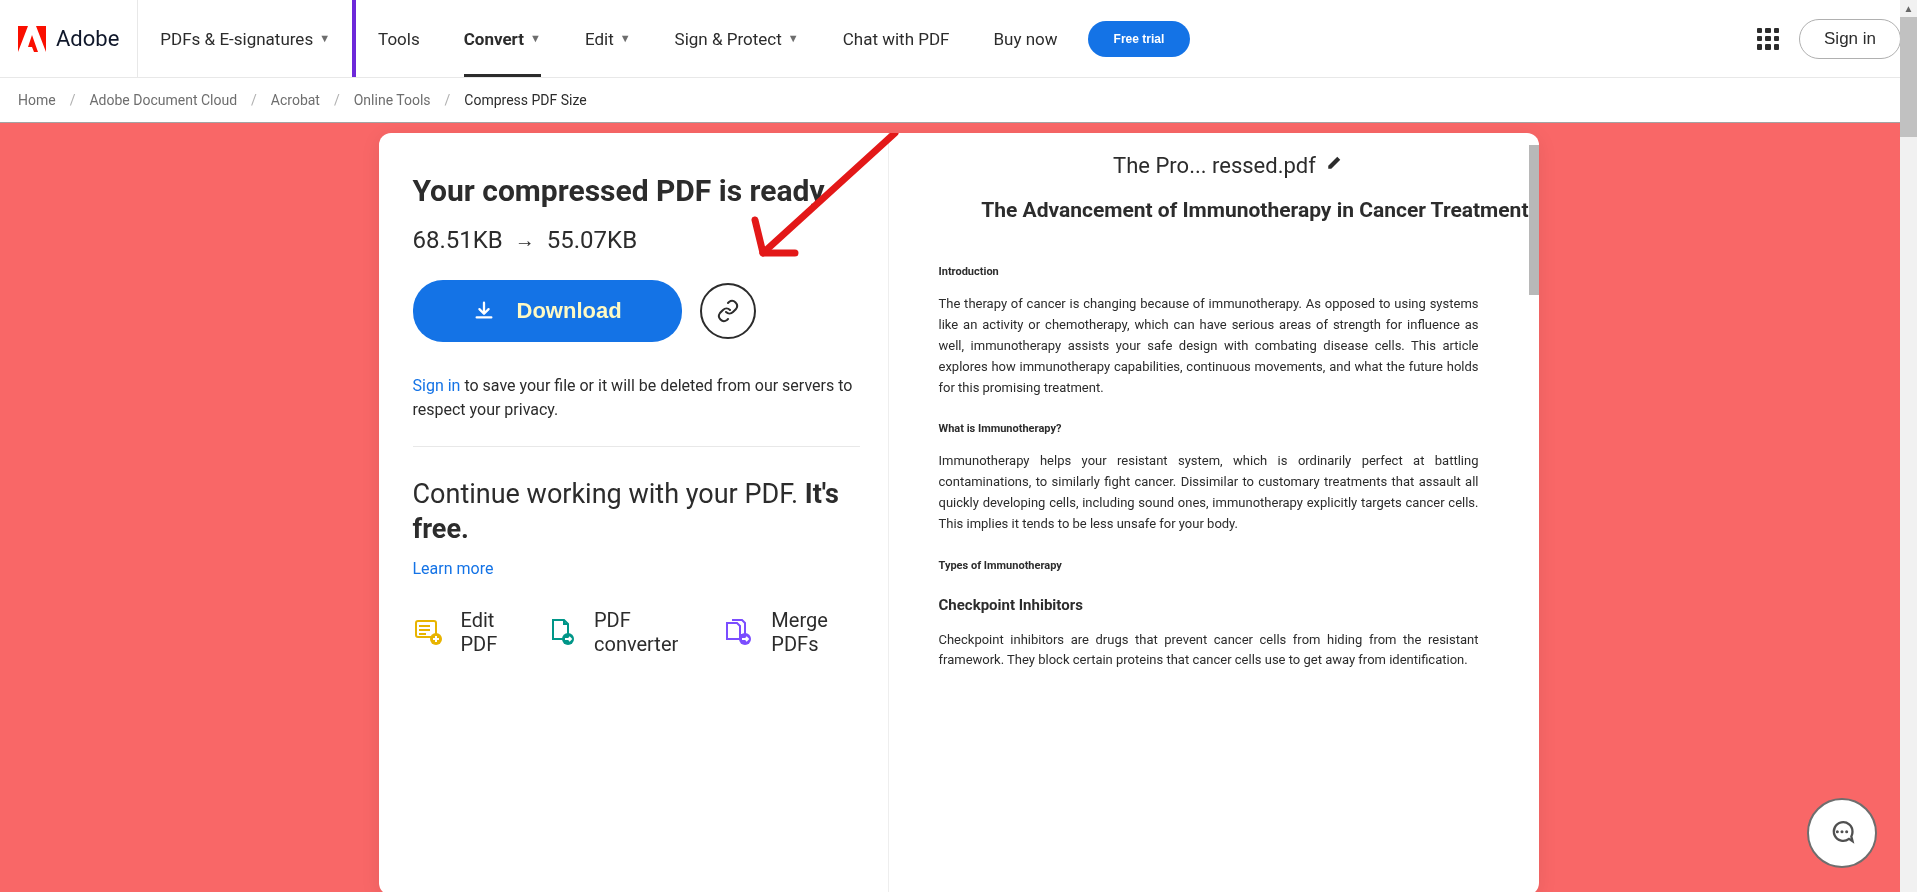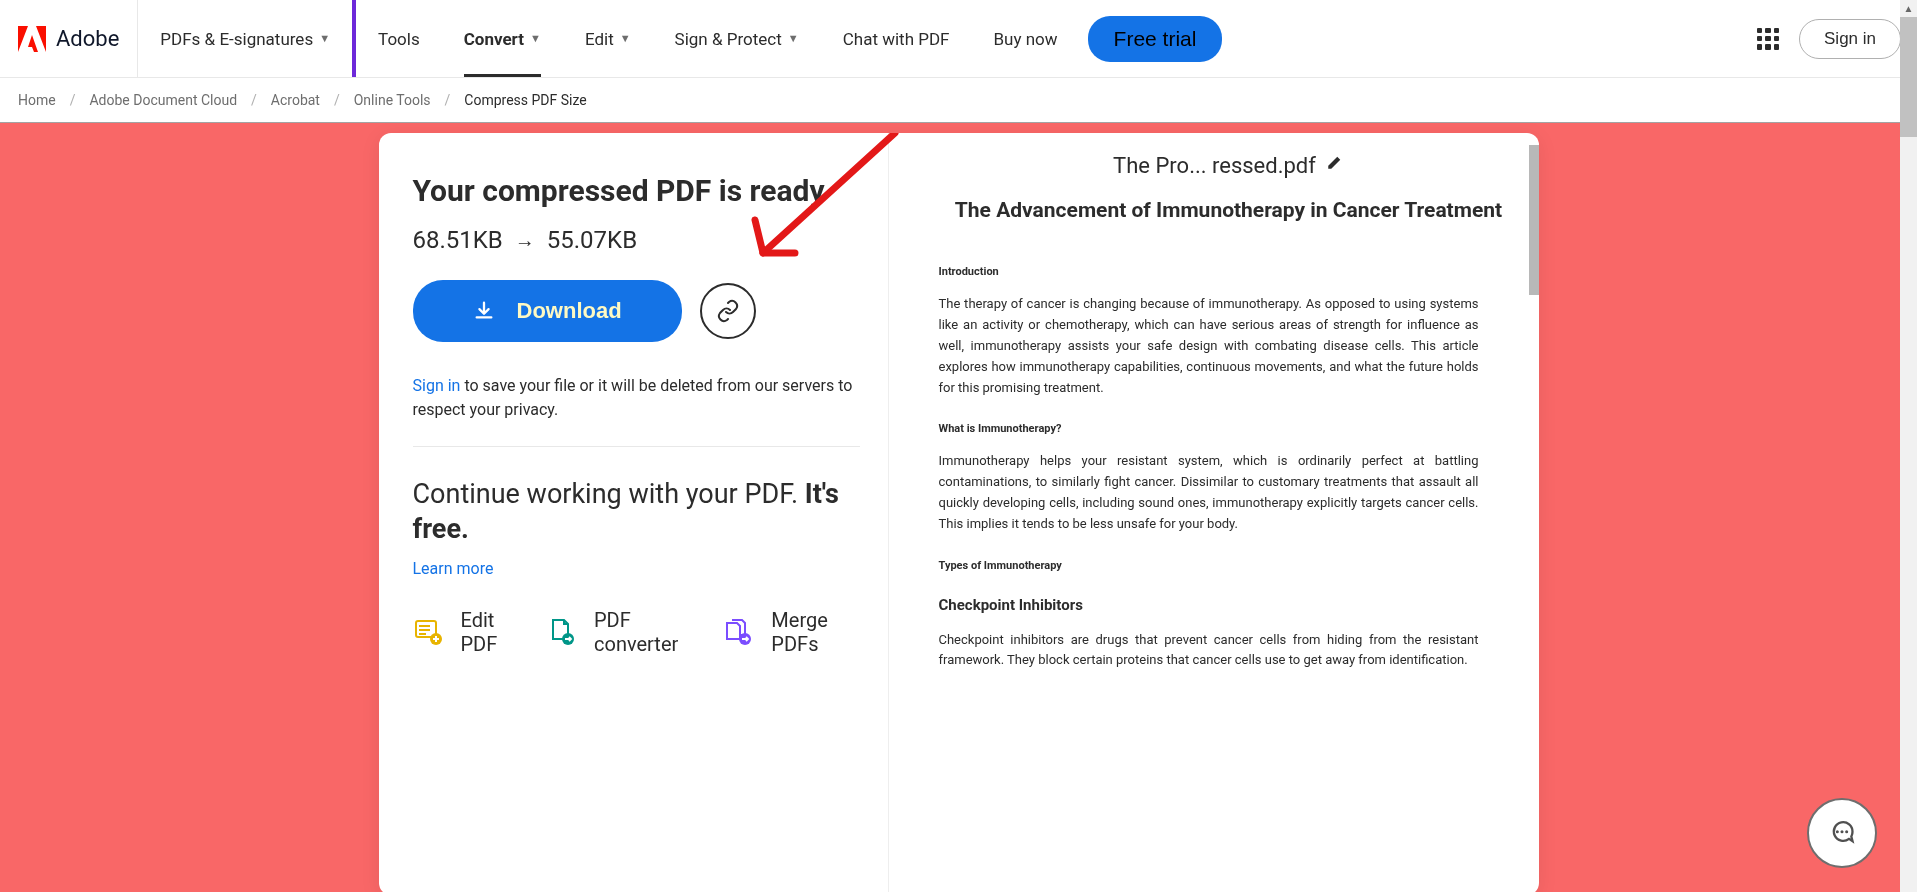--- a/index.html
+++ b/index.html
@@ -8,21 +8,21 @@
 .topbar { display: flex; align-items: center; height: 78px; border-bottom: 1px solid #e8e8e8; padding: 0 16px 0 0; position: relative; }
 .logo-block { display: flex; align-items: center; gap: 10px; padding: 0 18px; height: 100%; border-right: 1px solid #e8e8e8; }
 .logo-icon { display: flex; align-items: center; }
 .logo-text { color: #0f172a; font-size: 22px; font-weight: 400; }
 .nav-items { display: flex; align-items: center; height: 100%; }
 .nav-item { display: flex; align-items: center; gap: 6px; padding: 0 22px; height: 100%; font-size: 17px; color: #2c2c2c; cursor: pointer; position: relative; }
 .nav-item.bold { font-weight: 700; }
 .nav-item.sep { border-right: 4px solid #6d28d9; }
 .nav-item.active::after { content: ''; position: absolute; bottom: 0; left: 22px; right: 22px; height: 3px; background: #2c2c2c; }
 .chev { font-size: 11px; color: #6e6e6e; }
-.free-trial-btn { background: #1473e6; color: #000000; border: none; border-radius: 22px; padding: 11px 26px; font-size: 21px; font-weight: 400; cursor: pointer; margin-left: 8px; }
+.free-trial-btn { background: #1473e6; color: #ffffff; border: none; border-radius: 22px; padding: 11px 26px; font-size: 12px; font-weight: 700; cursor: pointer; margin-left: 8px; }
 .topbar-right { margin-left: auto; display: flex; align-items: center; gap: 20px; }
 .grid-icon { width: 22px; height: 22px; display: grid; grid-template-columns: repeat(3, 1fr); gap: 3px; cursor: pointer; }
 .grid-icon span { background: #2c2c2c; border-radius: 1px; }
 .signin-btn { border: 1.5px solid #b0b0b0; background: #fff; border-radius: 22px; padding: 9px 24px; font-size: 17px; font-weight: 500; cursor: pointer; color: #2c2c2c; }
 
 .breadcrumb { display: flex; align-items: center; gap: 14px; padding: 14px 18px; font-size: 14px; color: #6e6e6e; border-bottom: 1px solid #a3a3a3; }
 .breadcrumb a { color: #6e6e6e; text-decoration: none; cursor: pointer; }
 .breadcrumb .sep { color: #b0b0b0; }
 .breadcrumb .current { color: #2c2c2c; }
 
@@ -49,21 +49,21 @@
 .continue-title b { font-weight: 700; }
 .learn-more { color: #1473e6; font-size: 16px; text-decoration: none; margin-top: 6px; display: inline-block; margin-bottom: 30px; cursor: pointer; }
 
 .tool-list { display: flex; gap: 26px; }
 .tool-item { display: flex; align-items: center; gap: 18px; font-size: 20px; color: #2c2c2c; cursor: pointer; }
 .tool-item svg { width: 30px; height: 30px; flex-shrink: 0; }
 
 .file-title-row { display: flex; justify-content: center; gap: 10px; margin-bottom: 18px; }
 .file-title { font-size: 22px; color: #2c2c2c; }
 .pencil { cursor: pointer; }
-.doc-title { font-size: 21px; font-weight: 700; text-align: center; line-height: 1.4; margin-bottom: 40px; margin-top: 12px; }
+.doc-title { font-size: 21px; font-weight: 700; text-align: right; line-height: 1.4; margin-bottom: 40px; margin-top: 12px; }
 .doc-section-h { font-size: 11px; font-weight: 700; margin-bottom: 16px; margin-top: 24px; }
 .doc-section-h.sub { font-size: 15px; }
 .doc-p { font-size: 13px; text-align: justify; line-height: 1.6; margin-bottom: 20px; color: #2c2c2c; }
 
 .red-arrow { position: absolute; left: 366px; top: -8px; pointer-events: none; z-index: 5; }
 
 .chat-bubble { position: fixed; bottom: 24px; right: 40px; width: 70px; height: 70px; border-radius: 50%; border: 2px solid #6e6e6e; background: #fff; display: flex; align-items: center; justify-content: center; cursor: pointer; z-index: 10; }
 
 .page-scroll { position: fixed; right: 0; top: 0; bottom: 0; width: 17px; background: #f1f1f1; }
 .page-scroll-arrow { height: 17px; display: flex; align-items: center; justify-content: center; font-size: 10px; color: #666; }

